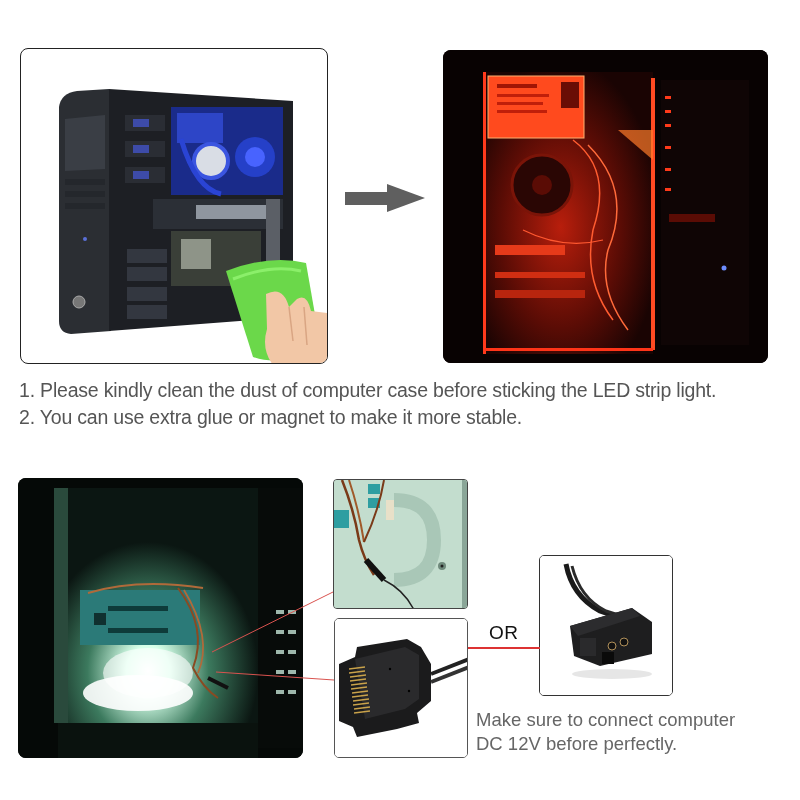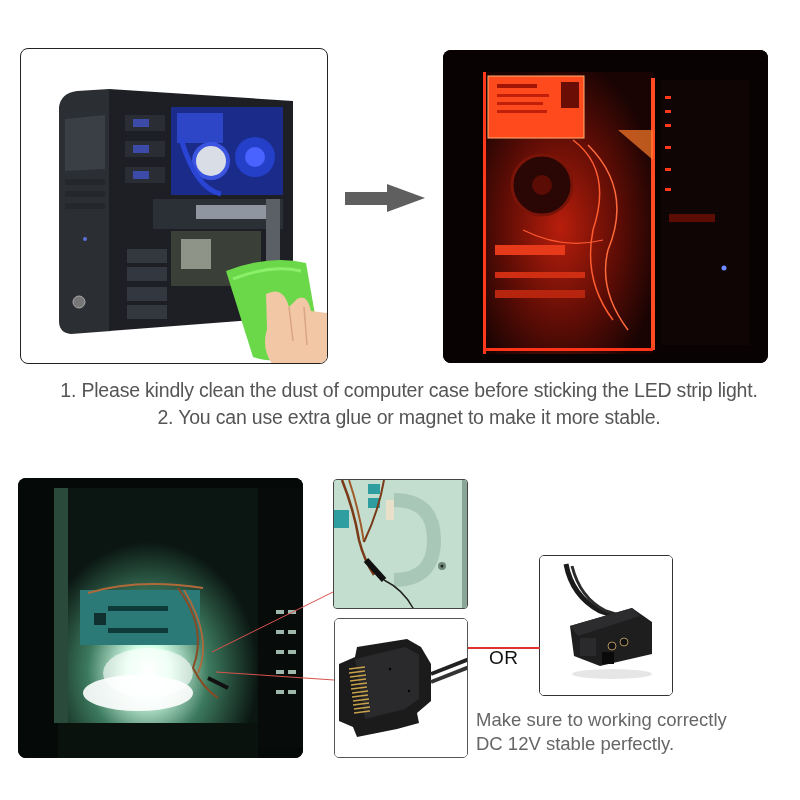--- a/index.html
+++ b/index.html
@@ -11,32 +11,32 @@
   
   #p-clean { left: 20px; top: 48px; width: 308px; height: 316px; border: 1.5px solid #222; background: #fff; }
   
   #p-red { left: 443px; top: 50px; width: 325px; height: 313px; background: #0a0303; }
 
   
   #arrow { position: absolute; left: 345px; top: 184px; width: 80px; height: 28px; }
 
   
   #instructions { position: absolute; left: 19px; top: 377px; width: 780px; color: #555; font-size: 19.5px; line-height: 26.5px; letter-spacing: -0.2px; }
-  #instructions .line { white-space: nowrap; text-align: center; }
+  #instructions .line { white-space: nowrap; }
 
   
   #p-green { left: 18px; top: 478px; width: 285px; height: 280px; background: #060a08; }
   
   #p-detail { left: 333px; top: 479px; width: 135px; height: 130px; border: 1px solid #444; border-radius: 4px; background: #b8d6c4; }
   
   #p-sata { left: 334px; top: 618px; width: 134px; height: 140px; border: 1px solid #555; border-radius: 5px; background: #fff; }
   
   #p-molex { left: 539px; top: 555px; width: 134px; height: 141px; border: 1px solid #333; border-radius: 5px; background: #fff; }
 
-  #or-label { position: absolute; left: 489px; top: 647px; font-size: 19px; color: #111; letter-spacing: 0.5px; }
+  #or-label { position: absolute; left: 489px; top: 622px; font-size: 19px; color: #111; letter-spacing: 0.5px; }
   #red-connector { position: absolute; left: 468px; top: 647px; width: 72px; height: 1.5px; background: #d33; }
 
   #note { position: absolute; left: 476px; top: 708px; color: #666; font-size: 18.5px; line-height: 24px; }
   #note .line { white-space: nowrap; }
 
   svg { display: block; }
   .callout { position: absolute; left: 0; top: 0; width: 800px; height: 800px; pointer-events: none; }
 </style>
 </head>
 <body>
@@ -259,15 +259,15 @@
 
 <svg class="callout" viewBox="0 0 800 800">
   <line x1="212" y1="652" x2="333" y2="592" stroke="#d9534f" stroke-width="1"></line>
   <line x1="216" y1="672" x2="334" y2="680" stroke="#d9534f" stroke-width="1"></line>
 </svg>
 
 <div id="red-connector"></div>
 <div id="or-label">OR</div>
 
 <div id="note">
-  <div class="line">Make sure to working correctly</div>
-  <div class="line">DC 12V stable perfectly.</div>
+  <div class="line">Make sure to connect computer</div>
+  <div class="line">DC 12V before perfectly.</div>
 </div>
 
 </body></html>

